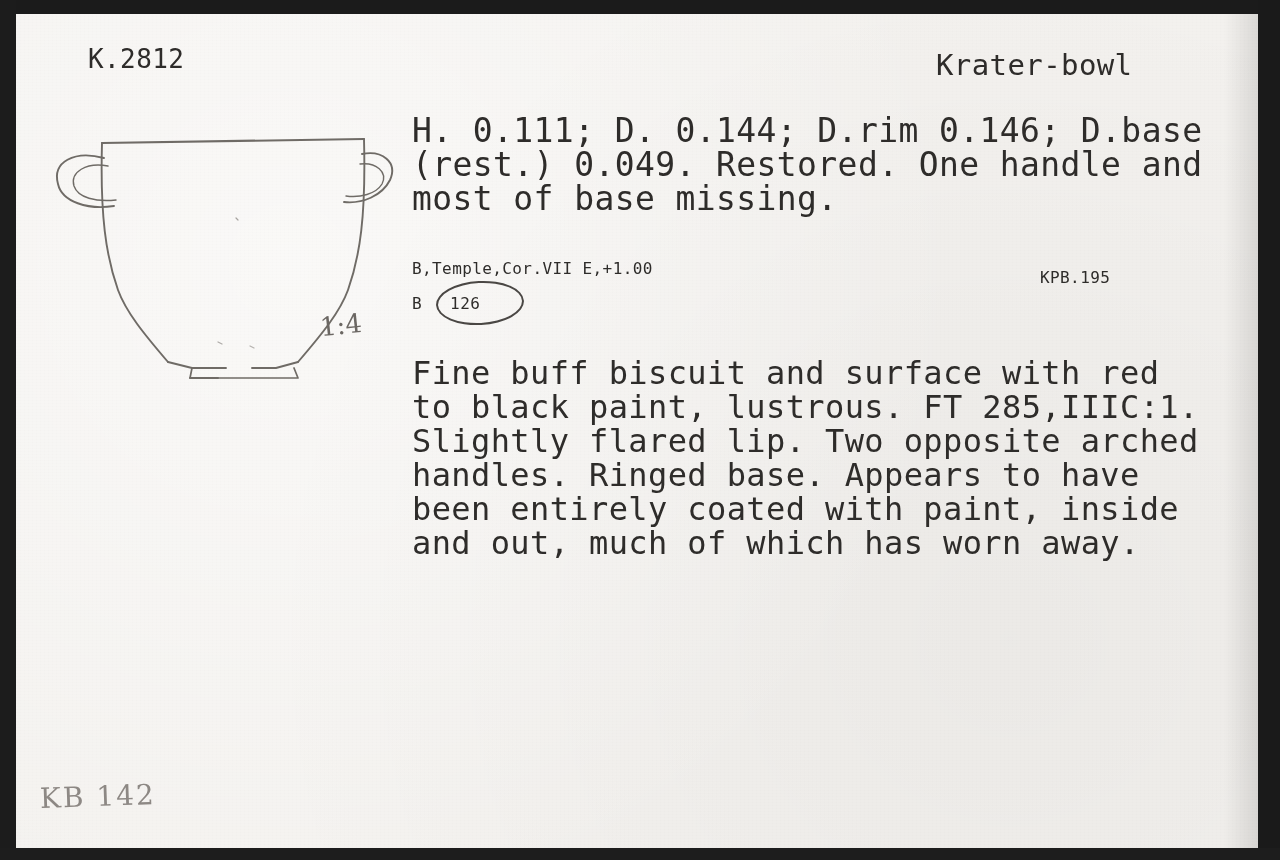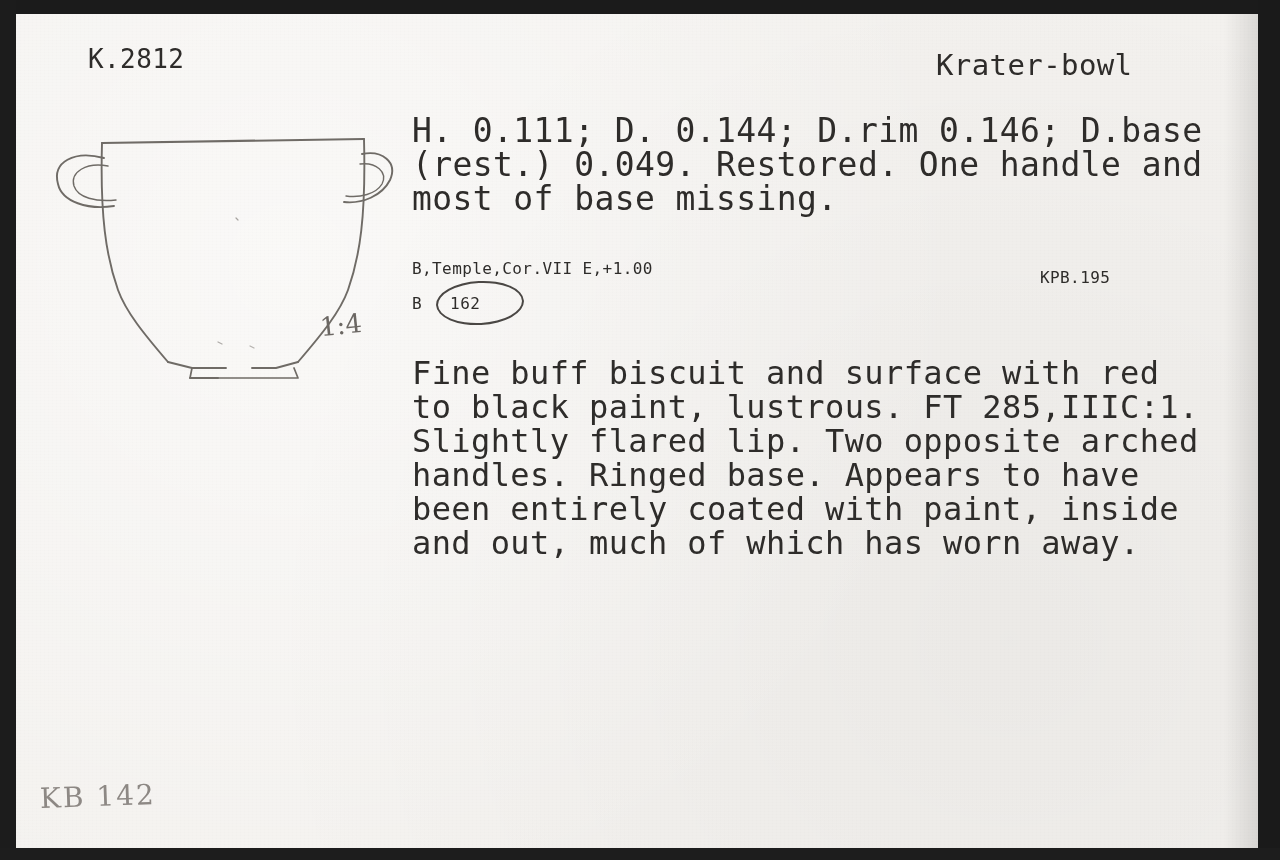--- a/index.html
+++ b/index.html
@@ -185,21 +185,21 @@
 
     <div id="provenance-block">
       <div id="provenance-row" class="typed">
         <span>B,Temple,Cor.VII E,+1.00</span>
         <span id="provenance-ref">KPB.195</span>
       </div>
       <div id="inventory-row" class="typed">
         <span id="inventory-prefix">B</span>
         <span id="inventory-circled">
           <span class="ring"></span>
-          <span>162</span>
+          <span>126</span>
         </span>
       </div>
     </div>
 
     <div class="typed" id="description">Fine buff biscuit and surface with red
 to black paint, lustrous. FT 285,IIIC:1.
 Slightly flared lip. Two opposite arched
 handles. Ringed base. Appears to have
 been entirely coated with paint, inside
 and out, much of which has worn away.</div>

